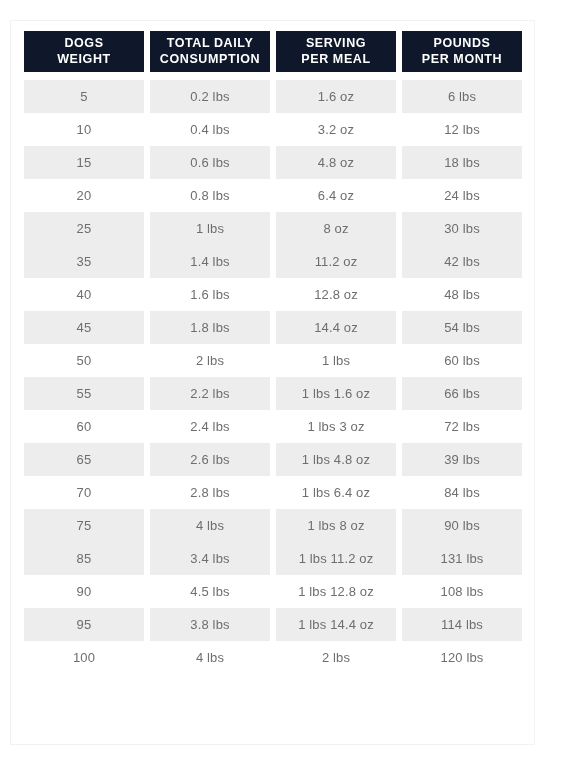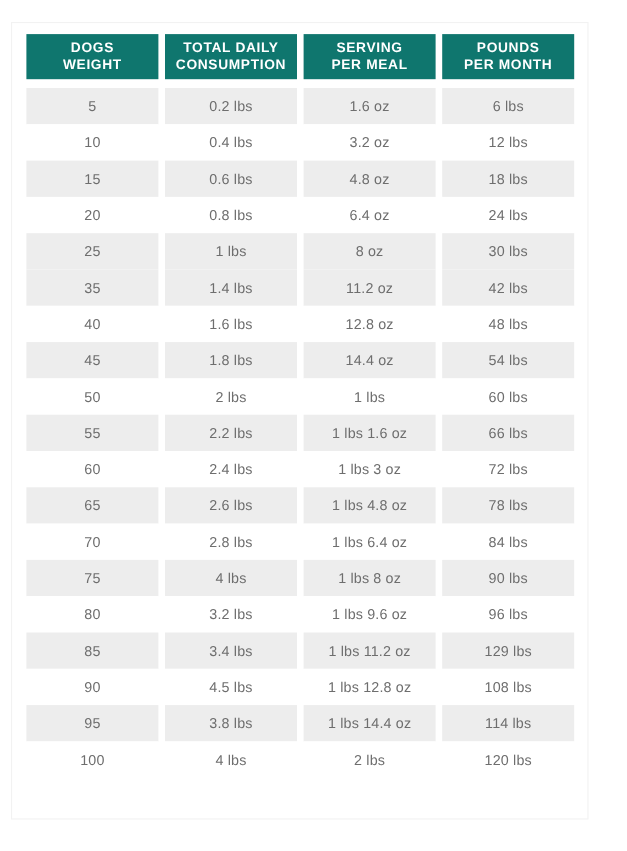--- a/index.html
+++ b/index.html
@@ -44,21 +44,21 @@
     border-spacing: 6px 0;
     table-layout: fixed;
   }
 
   .feed-table col {
     width: 25%;
   }
 
   
   thead th {
-    background: #0f766e;
+    background: #0f172a;
     color: #ffffff;
     font-size: 12.5px;
     font-weight: bold;
     letter-spacing: 0.6px;
     line-height: 16px;
     text-align: center;
     padding: 4px 2px 5px 2px;
     height: 39px;
     box-sizing: border-box;
     vertical-align: middle;
@@ -200,45 +200,39 @@
           <tr>
             <td>60</td>
             <td>2.4 lbs</td>
             <td>1 lbs 3 oz</td>
             <td>72 lbs</td>
           </tr>
           <tr class="shaded">
             <td>65</td>
             <td>2.6 lbs</td>
             <td>1 lbs 4.8 oz</td>
-            <td>78 lbs</td>
+            <td>39 lbs</td>
           </tr>
           <tr>
             <td>70</td>
             <td>2.8 lbs</td>
             <td>1 lbs 6.4 oz</td>
             <td>84 lbs</td>
           </tr>
           <tr class="shaded">
             <td>75</td>
             <td>4 lbs</td>
             <td>1 lbs 8 oz</td>
             <td>90 lbs</td>
           </tr>
-          <tr>
-            <td>80</td>
-            <td>3.2 lbs</td>
-            <td>1 lbs 9.6 oz</td>
-            <td>96 lbs</td>
-          </tr>
           <tr class="shaded">
             <td>85</td>
             <td>3.4 lbs</td>
             <td>1 lbs 11.2 oz</td>
-            <td>129 lbs</td>
+            <td>131 lbs</td>
           </tr>
           <tr>
             <td>90</td>
             <td>4.5 lbs</td>
             <td>1 lbs 12.8 oz</td>
             <td>108 lbs</td>
           </tr>
           <tr class="shaded">
             <td>95</td>
             <td>3.8 lbs</td>

